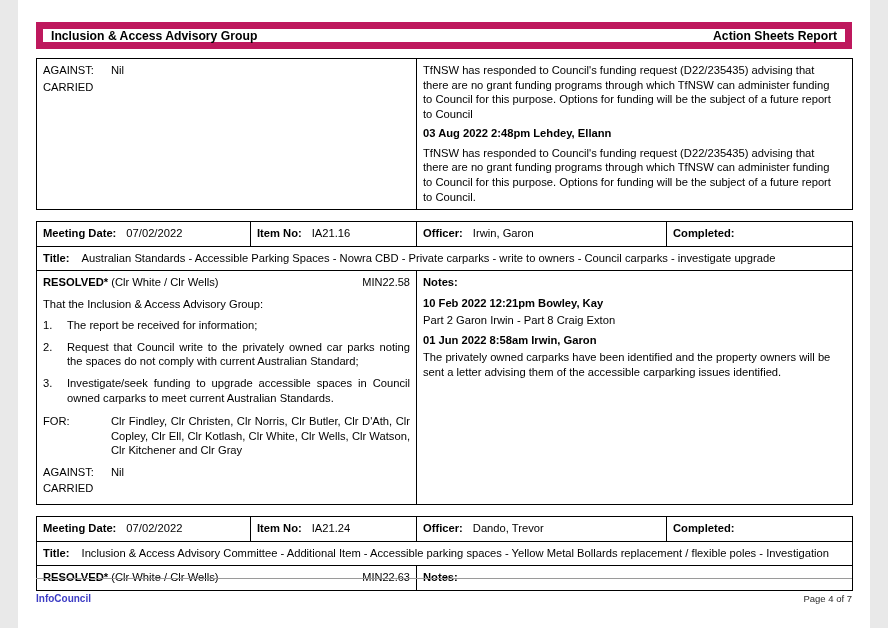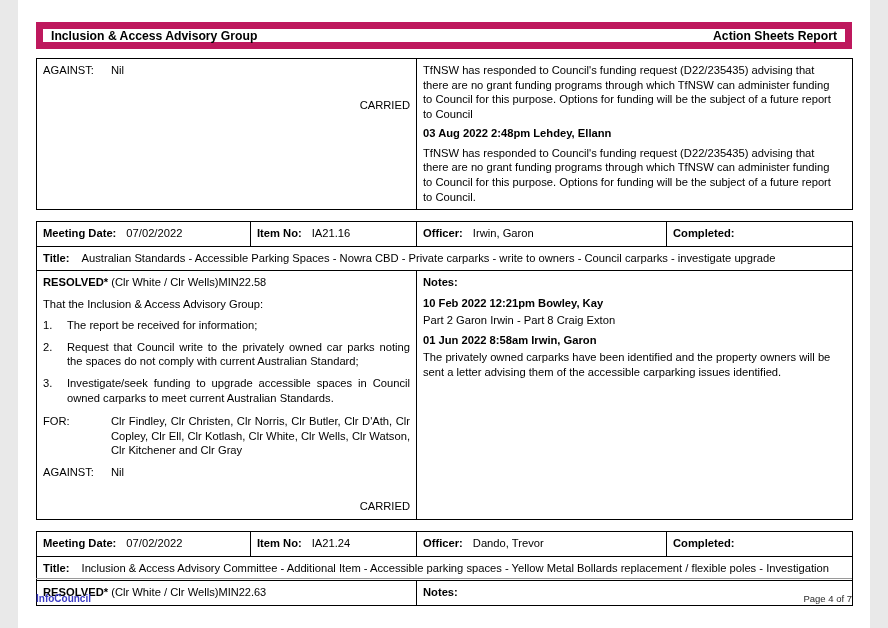--- a/index.html
+++ b/index.html
@@ -66,20 +66,21 @@
   .meta-cell { white-space: nowrap; }
   .meta-cell .val { padding-left: 10px; font-weight: normal; }
 
   .title-cell .lbl { padding-right: 12px; }
   .title-row td { padding-top: 4px; padding-bottom: 5px; }
   .title-flex { display: flex; align-items: flex-start; }
   .title-flex .txt { flex: 1; }
 
   .resolved-head {
     display: flex;
+    justify-content: space-between;
     align-items: baseline;
     margin-bottom: 7px;
   }
   .resolved-head .min { font-weight: normal; font-size: 11px; }
 
   p.para { margin: 0 0 7px 0; }
   p.para:last-child { margin-bottom: 0; }
 
   ol.rez {
     margin: 0;
@@ -94,21 +95,21 @@
   ol.rez li .txt { flex: 1; text-align: justify; }
 
   .vote {
     display: flex;
     margin-top: 9px;
   }
   .vote .k { width: 68px; flex: 0 0 68px; }
   .vote .v { flex: 1; text-align: justify; }
   .vote-nil { display: flex; margin-top: 7px; }
   .vote-nil .k { width: 68px; flex: 0 0 68px; }
-  .carried { margin-top: 20px; text-align: right; }
+  .carried { margin-top: 2px; }
 
   .notes-line { margin: 0 0 3px 0; }
   .notes-line.sp { margin-bottom: 5px; }
   .notes-body { margin: 0 5px 5px 0; }
   .notes-body:last-child { margin-bottom: 0; }
 
   
   .footer {
     position: absolute;
     left: 18px;

